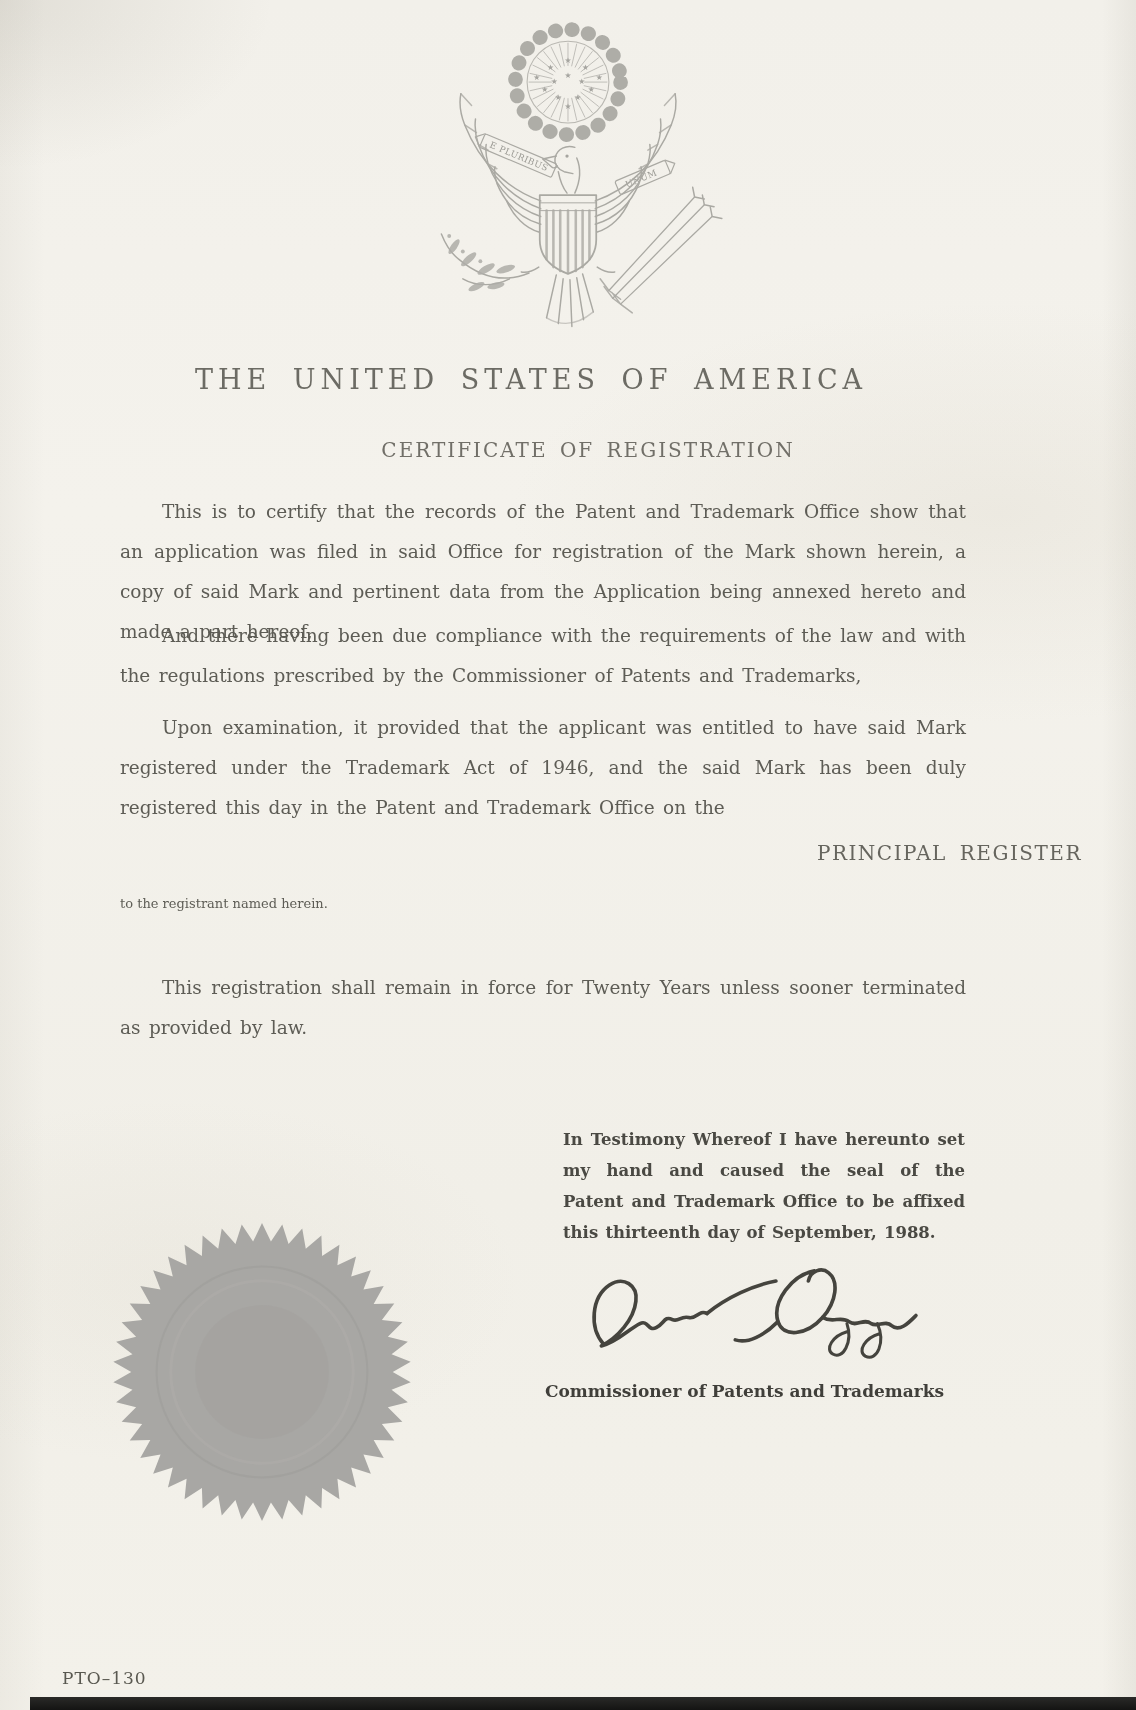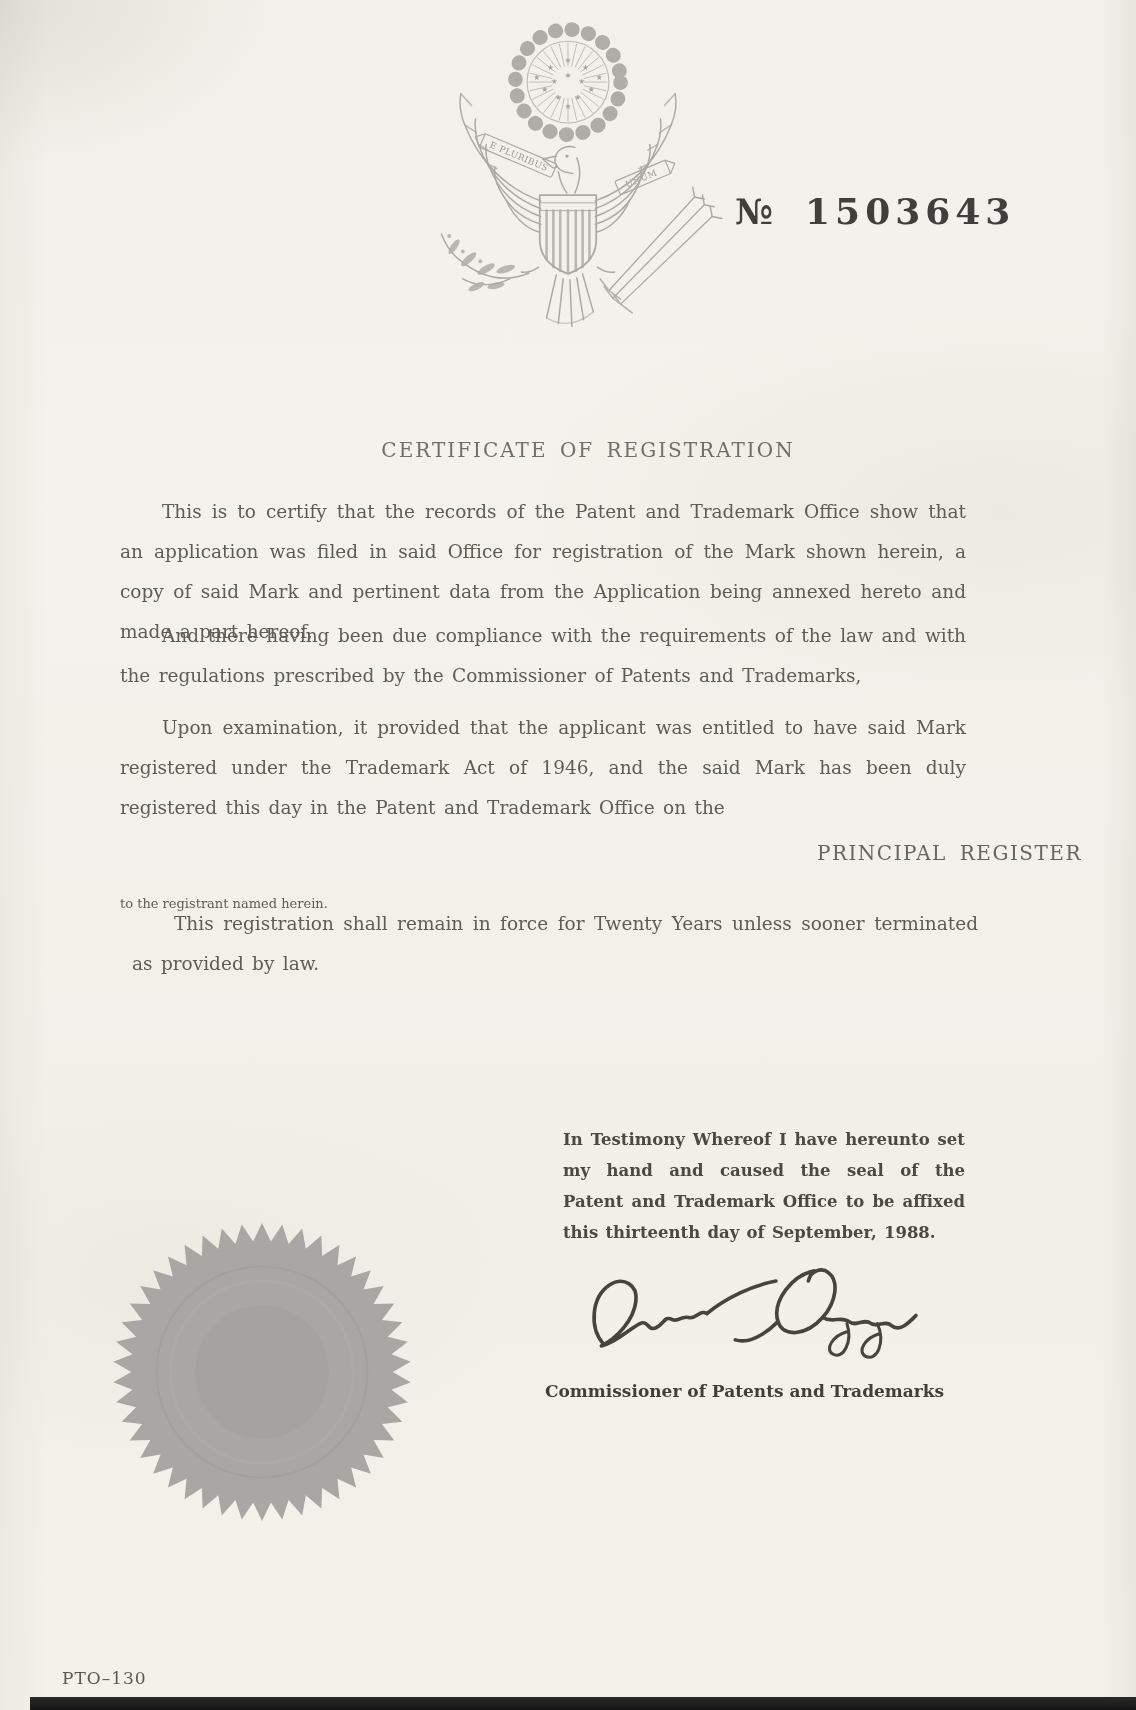--- a/index.html
+++ b/index.html
@@ -40,21 +40,21 @@
   }
   .indent{text-indent:42px;}
   .p1{top:492px;}
   .p2{top:616px;}
   .p3{top:708px;}
   .register-heading{
     position:absolute;top:841px;left:0;width:1074px;text-align:right;
     font-size:20px;letter-spacing:1.5px;color:#66655e;word-spacing:5px;margin-left:8px;
   }
   .registrant-line{position:absolute;left:120px;top:896px;font-size:13px;color:#5d5c55;}
-  .p4{top:904px;margin-left:12px;}
+  .p4{top:968px;}
   .testimony{
     position:absolute;left:563px;top:1124px;width:402px;
     font-size:16.5px;font-weight:bold;line-height:31px;text-align:justify;
     color:#4a4943;word-spacing:1.5px;
   }
   .signature{position:absolute;left:575px;top:1256px;width:345px;height:118px;}
   .commissioner{
     position:absolute;left:545px;top:1381px;width:400px;
     font-size:17px;font-weight:bold;color:#403f3a;
   }
@@ -190,24 +190,22 @@
 
       <g>
         <path d="M210,264 c6,4 12,6 18,5"></path>
         <path d="M226,296 L320,200 M234,302 L328,212 M222,288 L310,192" stroke-width="1.3"></path>
         <path d="M320,200 l-2,-10 M320,200 l10,2 M328,212 l-2,-10 M328,212 l10,2 M310,192 l-2,-10 M310,192 l10,2"></path>
         <path d="M226,296 l-9,-12 M226,296 l12,9 M234,302 l-9,-12 M234,302 l12,9 M222,288 l-9,-12 M222,288 l12,9" opacity="0.9"></path>
       </g>
     </g>
   </svg>
 
-  <div class="reg-no">
-    <span class="sym">№</span><span class="num">1503643</span>
-  </div>
-
+
+  <div class="us-title">THE UNITED STATES OF AMERICA</div>
   <div class="cert-title">CERTIFICATE OF REGISTRATION</div>
 
   <div class="body-par p2 indent">And there having been due compliance with the requirements of the law and with the regulations prescribed by the Commissioner of Patents and Trademarks,</div>
   <div class="body-par p1 indent">This is to certify that the records of the Patent and Trademark Office show that an application was filed in said Office for registration of the Mark shown herein, a copy of said Mark and pertinent data from the Application being annexed hereto and made a part hereof,</div>
   <div class="body-par p3 indent">Upon examination, it provided that the applicant was entitled to have said Mark registered under the Trademark Act of 1946, and the said Mark has been duly registered this day in the Patent and Trademark Office on the</div>
   <div class="register-heading">PRINCIPAL REGISTER</div>
   <div class="registrant-line">to the registrant named herein.</div>
   <div class="body-par p4 indent">This registration shall remain in force for Twenty Years unless sooner terminated as provided by law.</div>
 
   <svg class="emboss-seal" viewBox="0 0 296 296">

